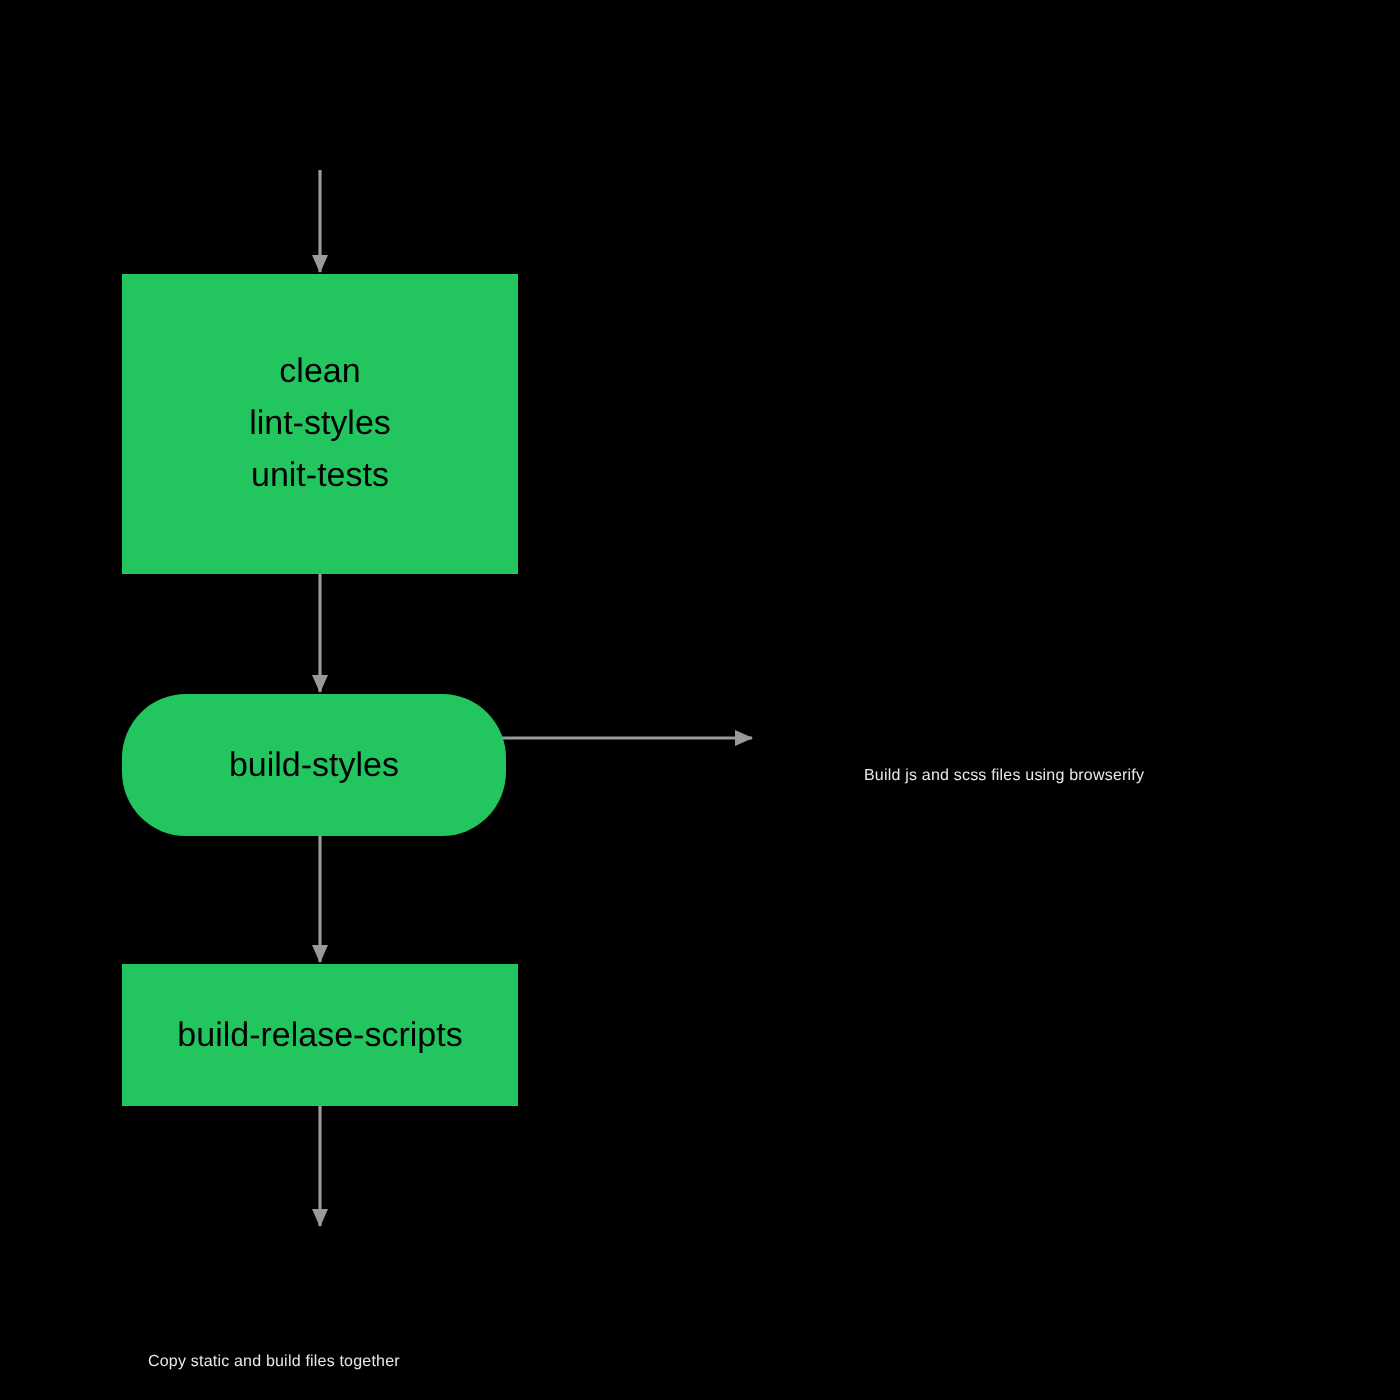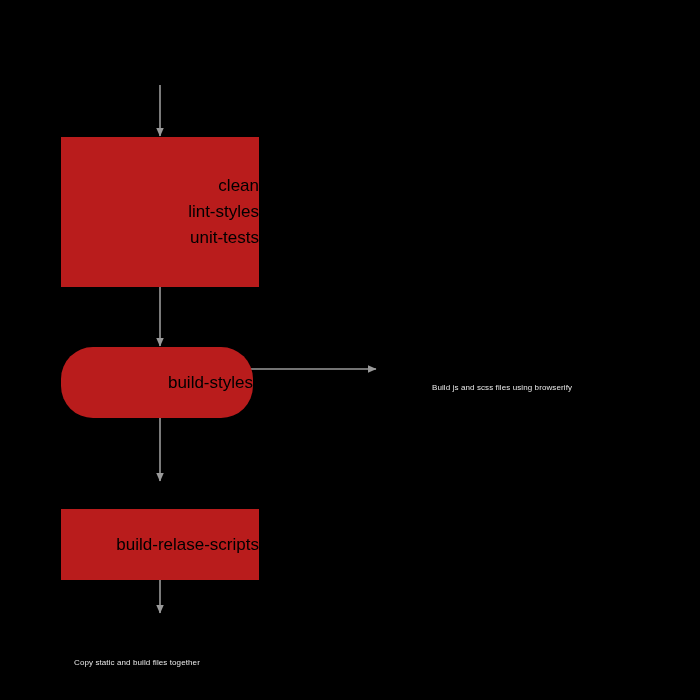--- a/index.html
+++ b/index.html
@@ -23,25 +23,25 @@
   svg.connectors {
     position: absolute;
     left: 0;
     top: 0;
     width: 700px;
     height: 700px;
     pointer-events: none;
   }
   .node-box {
     position: absolute;
-    background: #b91c1c;
+    background: #22c55e;
     box-sizing: border-box;
     display: flex;
     flex-direction: column;
-    align-items: flex-end;
+    align-items: center;
     justify-content: center;
   }
   .node-line {
     color: #000000;
     font-size: 17px;
     line-height: 26px;
     font-family: "Liberation Sans", sans-serif;
     white-space: nowrap;
     text-align: center;
   }
@@ -56,39 +56,38 @@
     top: 347px;
     width: 192px;
     height: 71px;
     border-radius: 32px;
   }
   #node-release {
     left: 61px;
     top: 482px;
     width: 198px;
     height: 71px;
-    margin-top: 27px;
   }
   .edge-label {
     position: absolute;
     color: #e8e8e8;
     font-size: 8px;
     line-height: 10px;
     font-family: "Liberation Sans", sans-serif;
     white-space: nowrap;
     letter-spacing: 0.1px;
   }
   #label-browserify {
     left: 392px;
     top: 383px;
     padding-left: 40px;
   }
   #label-copy-static {
     left: 74px;
-    top: 658px;
+    top: 676px;
   }
 </style>
 </head>
 <body>
 
 <div id="canvas">
 
   <svg class="connectors" viewBox="0 0 700 700">
     <defs>
       <marker id="arrowhead" markerWidth="9" markerHeight="8" refX="8.5" refY="4" orient="auto" markerUnits="userSpaceOnUse">

